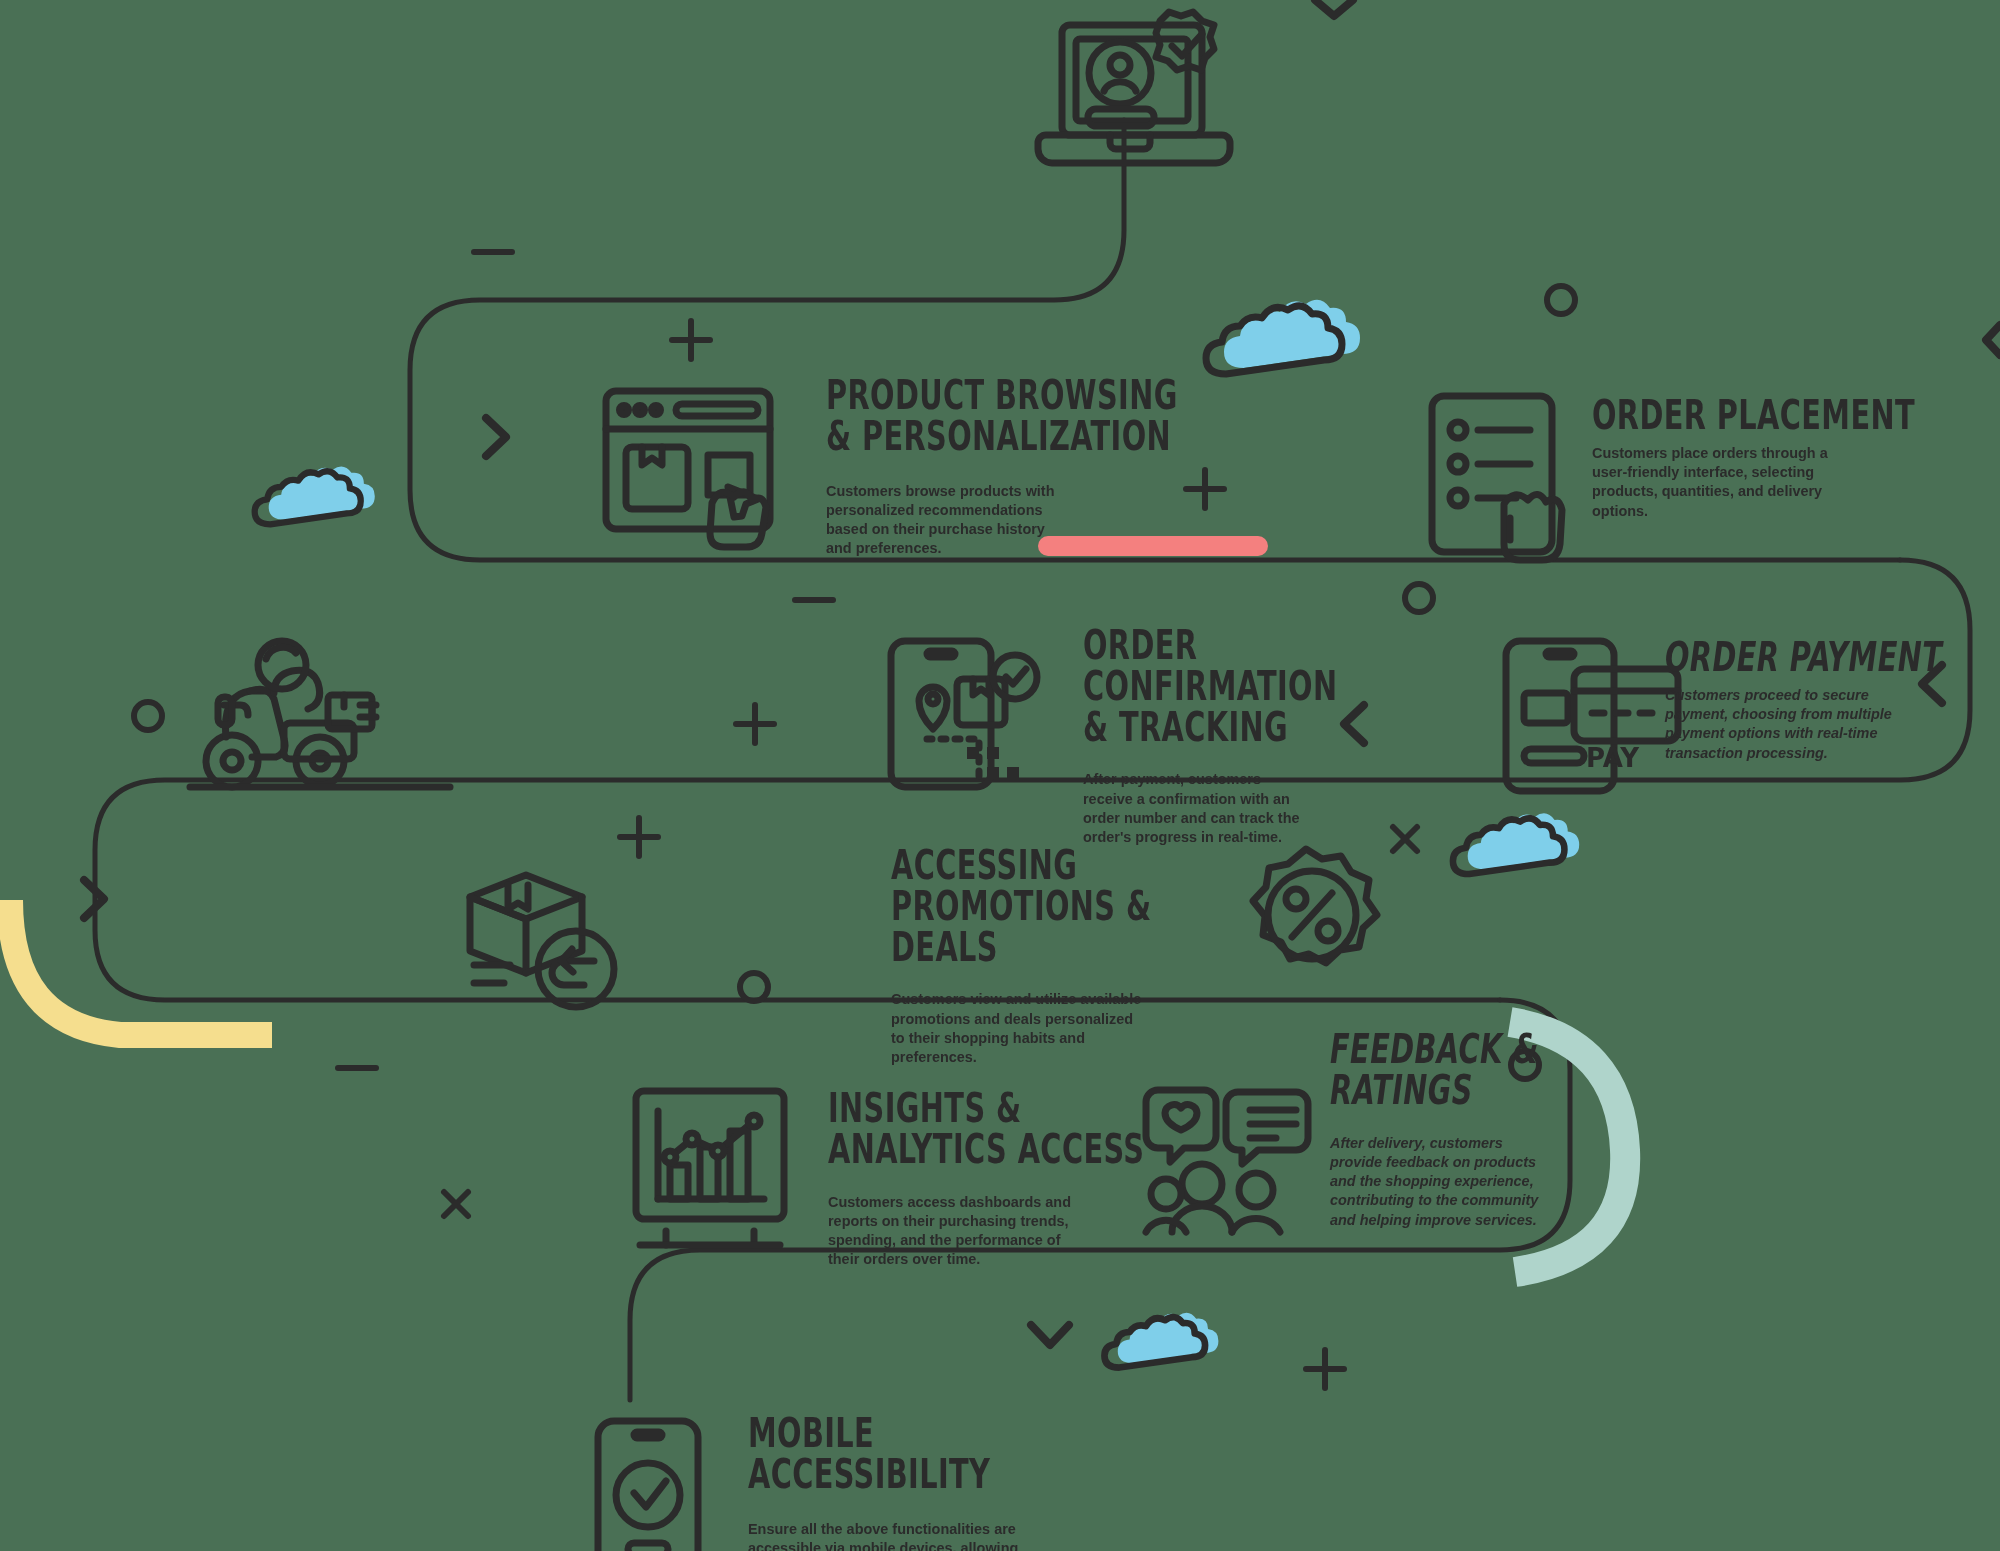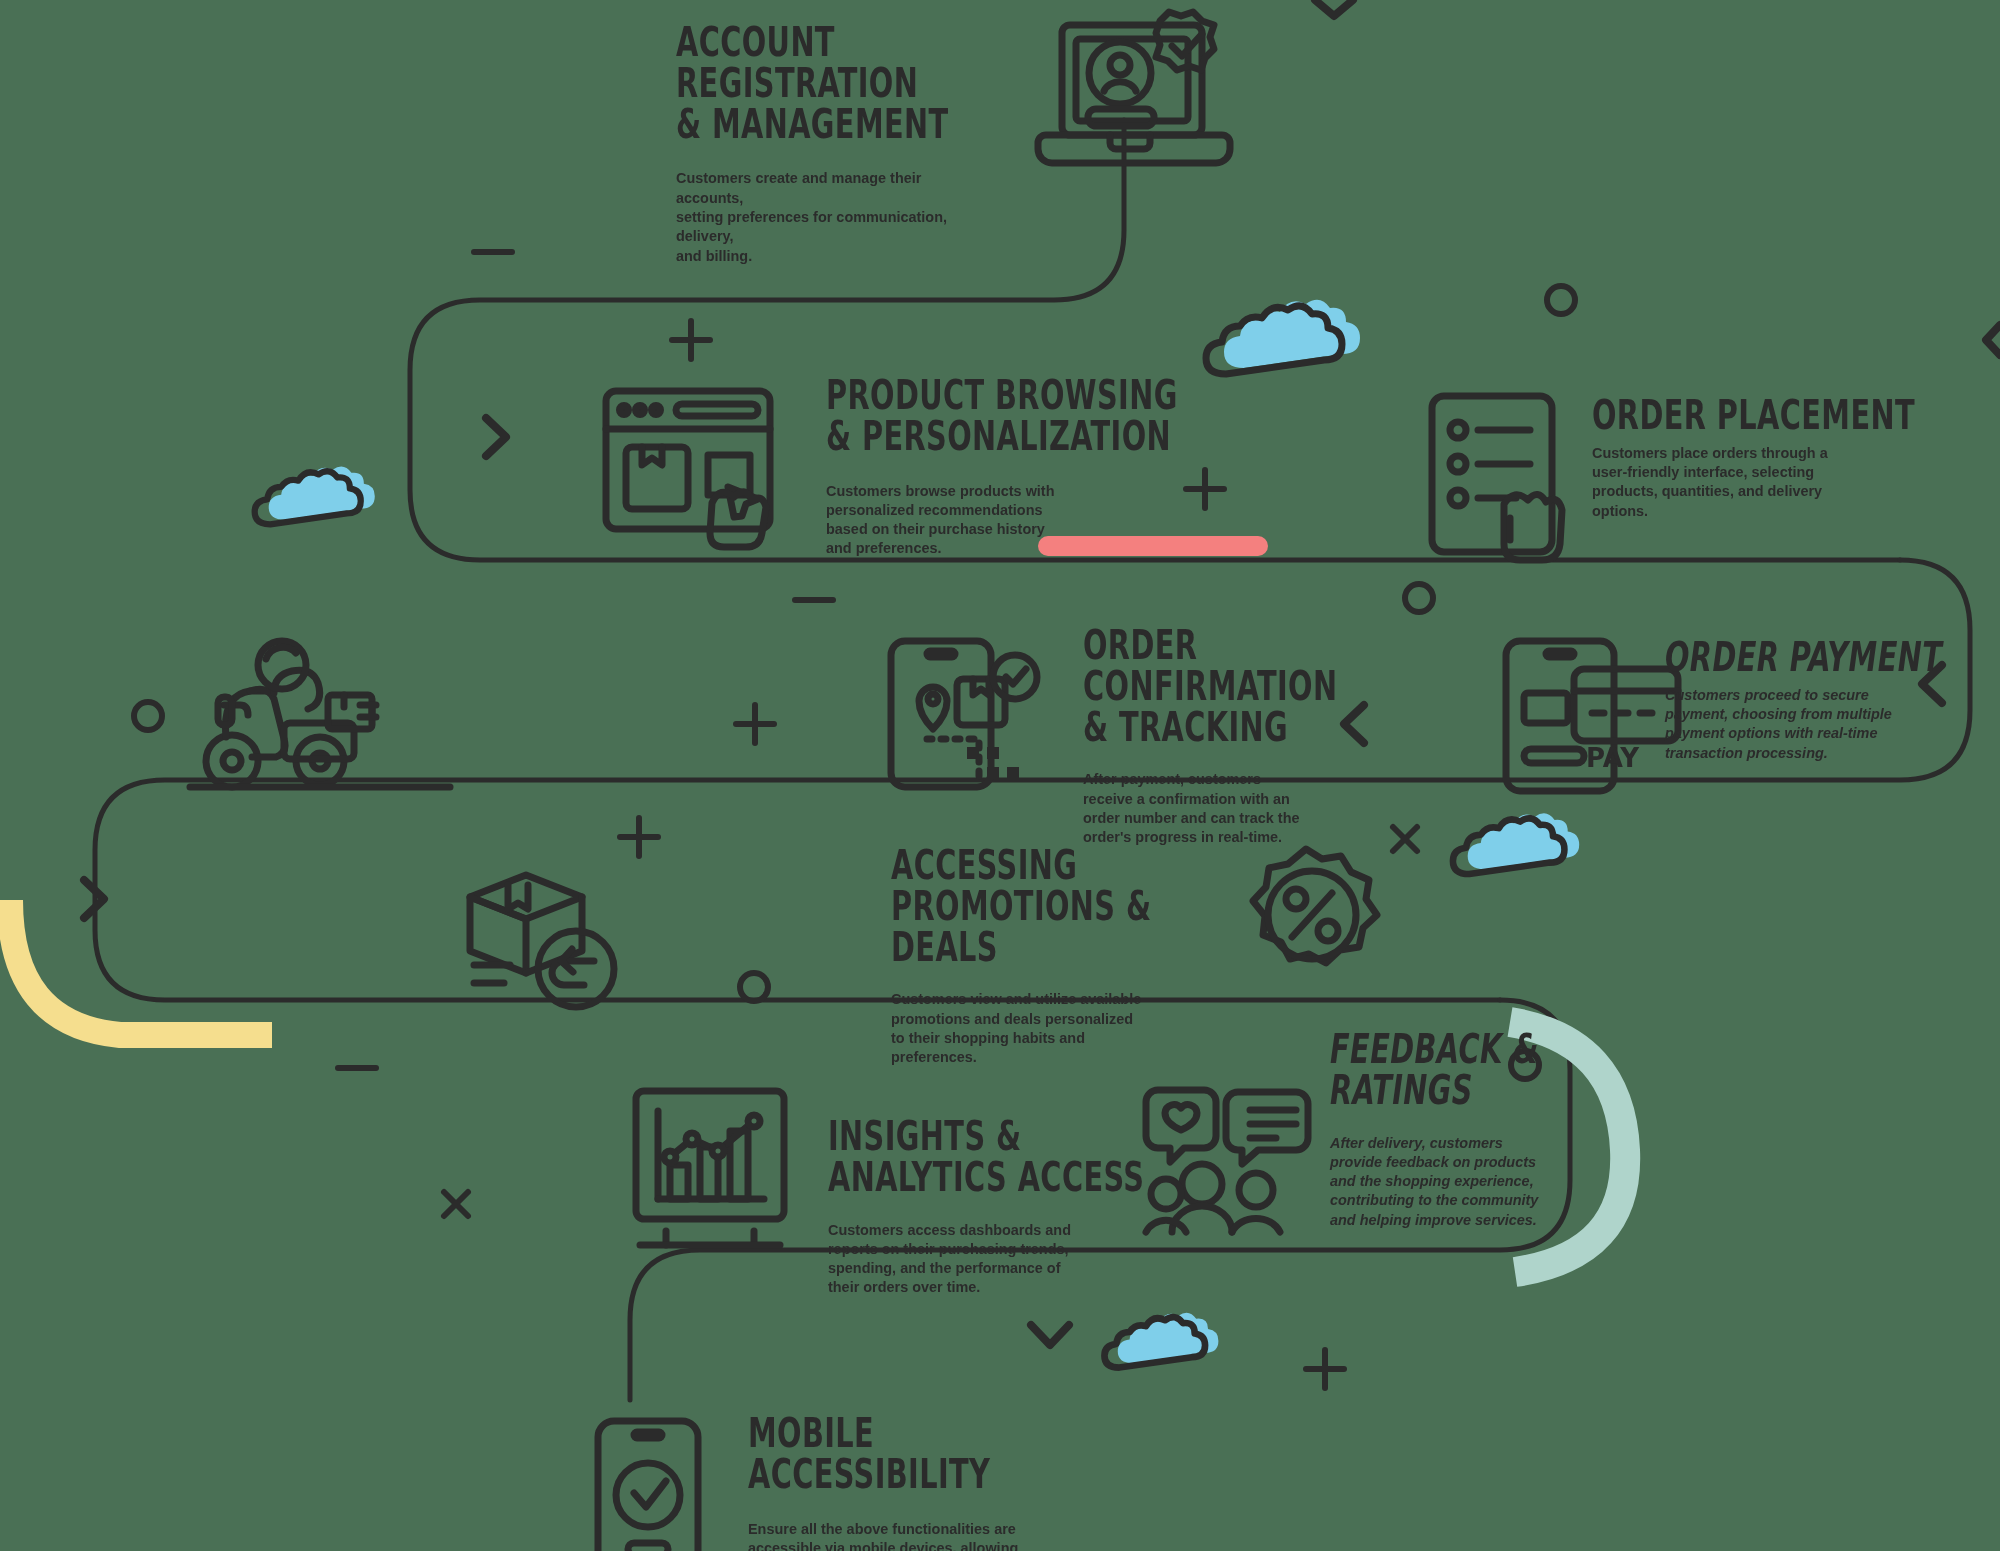--- a/index.html
+++ b/index.html
@@ -293,27 +293,20 @@
         <rect x="6" y="6" width="100" height="150" rx="16"></rect>
         <rect x="42" y="17" width="28" height="6" rx="3"></rect>
         <circle cx="56" cy="80" r="32"></circle>
         <polyline points="42,78 54,92 74,66"></polyline>
         <rect x="36" y="128" width="40" height="12" rx="6"></rect>
       </g>
 
     </g>
   </svg>
 
-  <div class="block" style="left:676px;top:22px;width:360px;">
-    <div class="title" style="font-size:40px;width:455px;">ACCOUNT REGISTRATION
-&amp; MANAGEMENT</div>
-    <div class="desc" style="margin-top:24px;width:330px;">Customers create and manage their accounts,
-setting preferences for communication, delivery,
-and billing.</div>
-  </div>
 
   <div class="block" style="left:826px;top:375px;width:300px;">
     <div class="title" style="font-size:40px;width:450px;">PRODUCT BROWSING
 &amp; PERSONALIZATION</div>
     <div class="desc" style="margin-top:24px;width:300px;">Customers browse products with
 personalized recommendations
 based on their purchase history
 and preferences.</div>
   </div>
 
@@ -346,21 +339,21 @@
 
   <div class="block" style="left:878px;top:845px;width:320px;margin-left:13px;">
     <div class="title" style="font-size:40px;width:430px;">ACCESSING
 PROMOTIONS &amp; DEALS</div>
     <div class="desc" style="margin-top:22px;width:310px;">Customers view and utilize available
 promotions and deals personalized
 to their shopping habits and
 preferences.</div>
   </div>
 
-  <div class="block" style="left:828px;top:1088px;width:300px;margin-top:28px;">
+  <div class="block" style="left:828px;top:1088px;width:300px;">
     <div class="title" style="font-size:40px;width:420px;">INSIGHTS &amp;
 ANALYTICS ACCESS</div>
     <div class="desc" style="margin-top:22px;width:300px;">Customers access dashboards and
 reports on their purchasing trends,
 spending, and the performance of
 their orders over time.</div>
   </div>
 
   <div class="block" style="left:1330px;top:1029px;width:280px;font-style:italic;">
     <div class="title" style="font-size:40px;width:400px;">FEEDBACK &amp;

